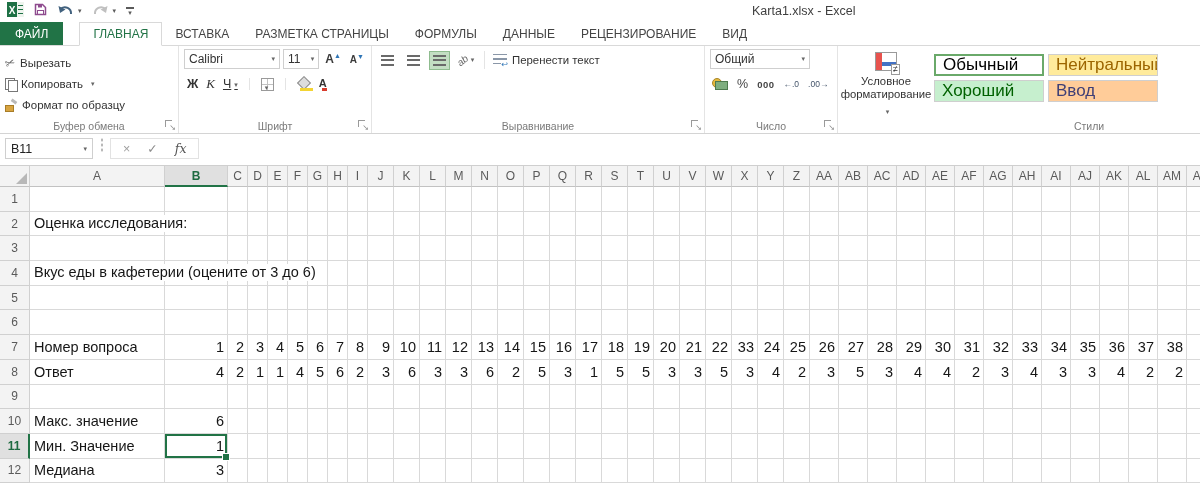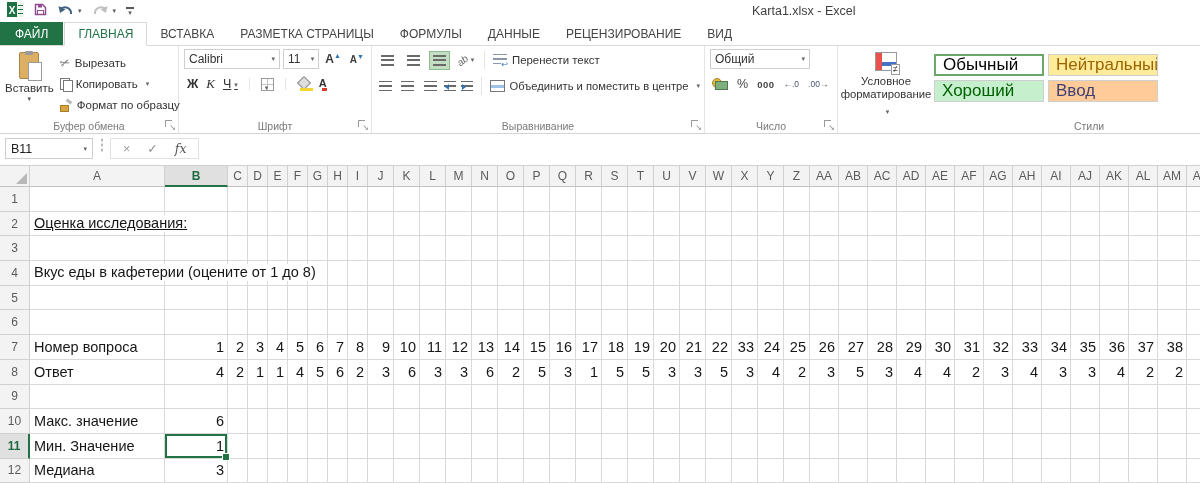--- a/index.html
+++ b/index.html
@@ -11,21 +11,21 @@
 .titlebar{height:22px;display:flex;align-items:center;padding-left:7px;position:relative;background:#fff}
 .qat{display:flex;align-items:center;gap:10px}
 .qat .ddm{font-size:7px;color:#5a5a5a;margin-left:-6px}
 .customize-stack{display:flex;flex-direction:column;align-items:center;gap:1px}
 .customize-stack .bar{width:8px;border-top:2px solid #5a5a5a}
 .customize-stack .tri{font-size:7px;color:#5a5a5a;line-height:5px}
 .win-title{position:absolute;left:752px;top:4px;font-size:12.5px;color:#3f3f3f;white-space:nowrap}
 
 
 .tabbar{height:24px;display:flex;align-items:stretch;border-bottom:1px solid #d9d9d9;background:#fff;position:relative;z-index:5}
-.file-tab{background:#217346;color:#fff;padding:0 15px;display:flex;align-items:center;font-size:12px;margin-right:1px;cursor:pointer}
+.file-tab{background:#217346;color:#fff;padding:0 15px;display:flex;align-items:center;font-size:12px;margin-right:16px;cursor:pointer}
 .rtab{padding:0 13px;display:flex;align-items:center;font-size:12px;color:#444;cursor:pointer;white-space:nowrap}
 .rtab.active{background:#fff;border:1px solid #d9d9d9;border-bottom:1px solid #fff;color:#217346;margin-bottom:-1px}
 
 
 .ribbon{height:88px;display:flex;background:#fff;border-bottom:1px solid #d4d4d4;overflow:hidden}
 .rgroup{position:relative;border-right:1px solid #e4e4e4;padding:3px 4px 15px 5px;flex:0 0 auto}
 .rgroup-label{position:absolute;left:0;right:0;bottom:1px;text-align:center;font-size:10.5px;color:#7a7a7a}
 .launcher{position:absolute;right:2px;bottom:2px;width:12px;height:12px;cursor:pointer}
 .launcher::before{content:"";position:absolute;left:1px;top:1px;width:6px;height:6px;border-top:1px solid #9a9a9a;border-left:1px solid #9a9a9a}
 .launcher::after{content:"↘";position:absolute;right:0;bottom:-1px;font-size:8px;color:#8a8a8a}
@@ -193,27 +193,20 @@
         <div class="rtab">ДАННЫЕ</div>
         <div class="rtab">РЕЦЕНЗИРОВАНИЕ</div>
         <div class="rtab">ВИД</div>
       </div>
   </div>
 
   <div class="ribbon">
 
     <div class="rgroup" style="width:179px">
       <div class="clip-wrap">
-        <div class="paste-btn">
-          <span class="clipboard-ic">
-              <span class="page"></span>
-            </span>
-          <span class="paste-lbl">Вставить</span>
-          <span class="paste-dd">▾</span>
-        </div>
         <div class="small-btns">
           <div class="sbtn">
               <span class="scissors">✂</span>
               <span>Вырезать</span>
             </div>
           <div class="sbtn dd">
               <span class="copy-ic"></span>
               <span>Копировать</span>
             </div>
           <div class="sbtn">
@@ -262,38 +255,20 @@
         <span class="al-btn sel">
             <span class="lines"></span>
           </span>
         <span class="al-btn dd">
             <span class="orient-ic">ab</span>
           </span>
         <span class="vsep"></span>
         <span class="wm">
             <span class="wrap-ic"></span>
             <span>Перенести текст</span>
-          </span>
-      </div>
-      <div class="al-row">
-        <span class="al-btn">
-            <span class="lines"></span>
-          </span>
-        <span class="al-btn">
-            <span class="lines"></span>
-          </span>
-        <span class="al-btn">
-            <span class="lines"></span>
-          </span>
-        <span class="indent-ic indent-l"></span>
-        <span class="indent-ic indent-r"></span>
-        <span class="vsep"></span>
-        <span class="wm dd">
-            <span class="merge-ic"></span>
-            <span style="font-size:11.2px">Объединить и поместить в центре</span>
           </span>
       </div>
       <div class="rgroup-label">Выравнивание</div>
       <div class="launcher"></div>
     </div>
 
     <div class="rgroup" style="width:133px">
       <div class="combo dd" style="width:100px">
           <span class="cv">Общий</span>
         </div>
@@ -420,21 +395,21 @@
           <div class="cell" style="width: 29px;"></div>
           <div class="cell" style="width: 29px;"></div>
           <div class="cell" style="width: 29px;"></div>
           <div class="cell" style="width: 29px;"></div>
           <div class="cell" style="width: 29px;"></div>
           <div class="cell" style="width: 29px;"></div>
           <div class="cell" style="width: 29px;"></div>
         </div>
         <div class="srow">
           <div class="rhead">2</div>
-          <div class="cell left ovf" style="width: 135px; text-decoration: underline;">
+          <div class="cell left ovf" style="width: 135px;">
             <span class="t">Оценка исследования:</span>
           </div>
           <div class="cell" style="width: 63px;"></div>
           <div class="cell" style="width: 20px;"></div>
           <div class="cell" style="width: 20px;"></div>
           <div class="cell" style="width: 20px;"></div>
           <div class="cell" style="width: 20px;"></div>
           <div class="cell" style="width: 20px;"></div>
           <div class="cell" style="width: 20px;"></div>
           <div class="cell" style="width: 20px;"></div>
@@ -509,21 +484,21 @@
           <div class="cell" style="width: 29px;"></div>
           <div class="cell" style="width: 29px;"></div>
           <div class="cell" style="width: 29px;"></div>
           <div class="cell" style="width: 29px;"></div>
           <div class="cell" style="width: 29px;"></div>
           <div class="cell" style="width: 29px;"></div>
         </div>
         <div class="srow">
           <div class="rhead">4</div>
           <div class="cell left ovf" style="width: 135px;">
-            <span class="t">Вкус еды в кафетерии (оцените от 1 до 8)</span>
+            <span class="t">Вкус еды в кафетерии (оцените от 3 до 6)</span>
           </div>
           <div class="cell" style="width: 63px;"></div>
           <div class="cell" style="width: 20px;"></div>
           <div class="cell" style="width: 20px;"></div>
           <div class="cell" style="width: 20px;"></div>
           <div class="cell" style="width: 20px;"></div>
           <div class="cell" style="width: 20px;"></div>
           <div class="cell" style="width: 20px;"></div>
           <div class="cell" style="width: 20px;"></div>
           <div class="cell" style="width: 26px;"></div>

